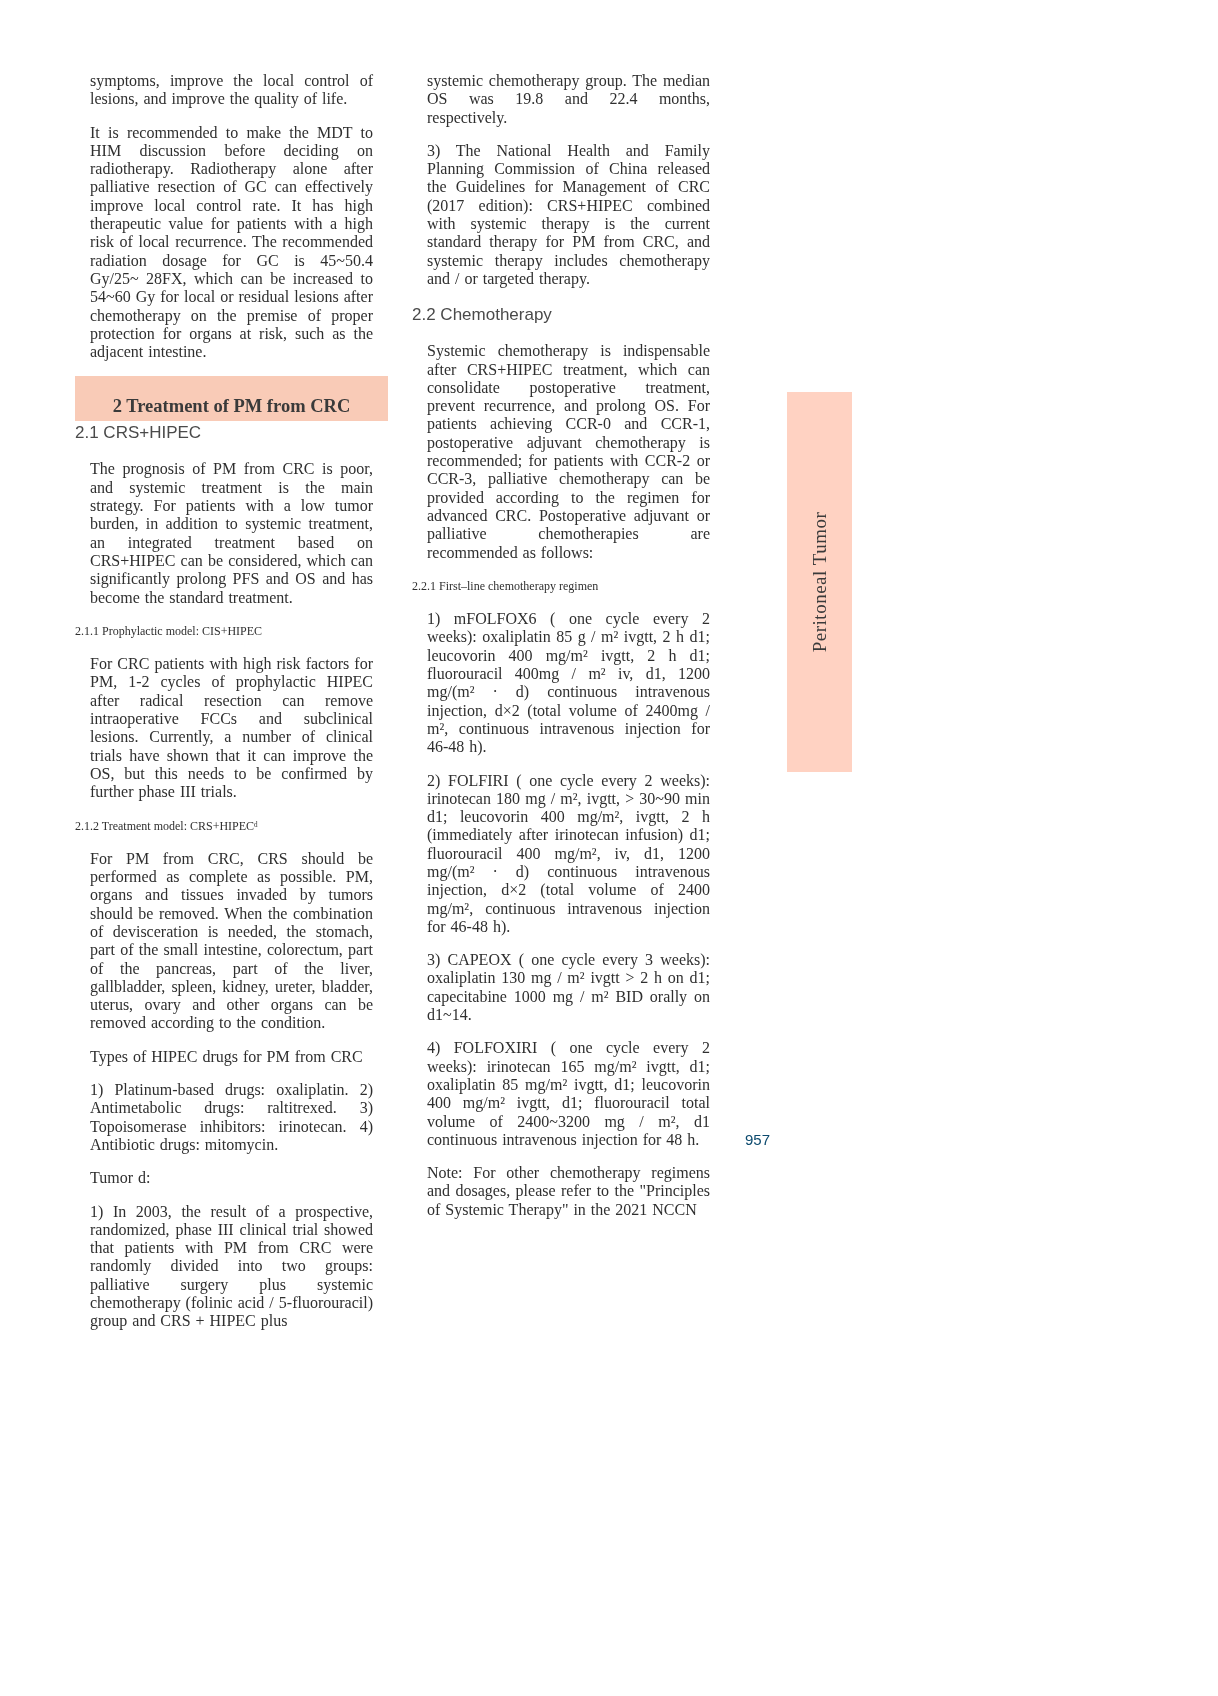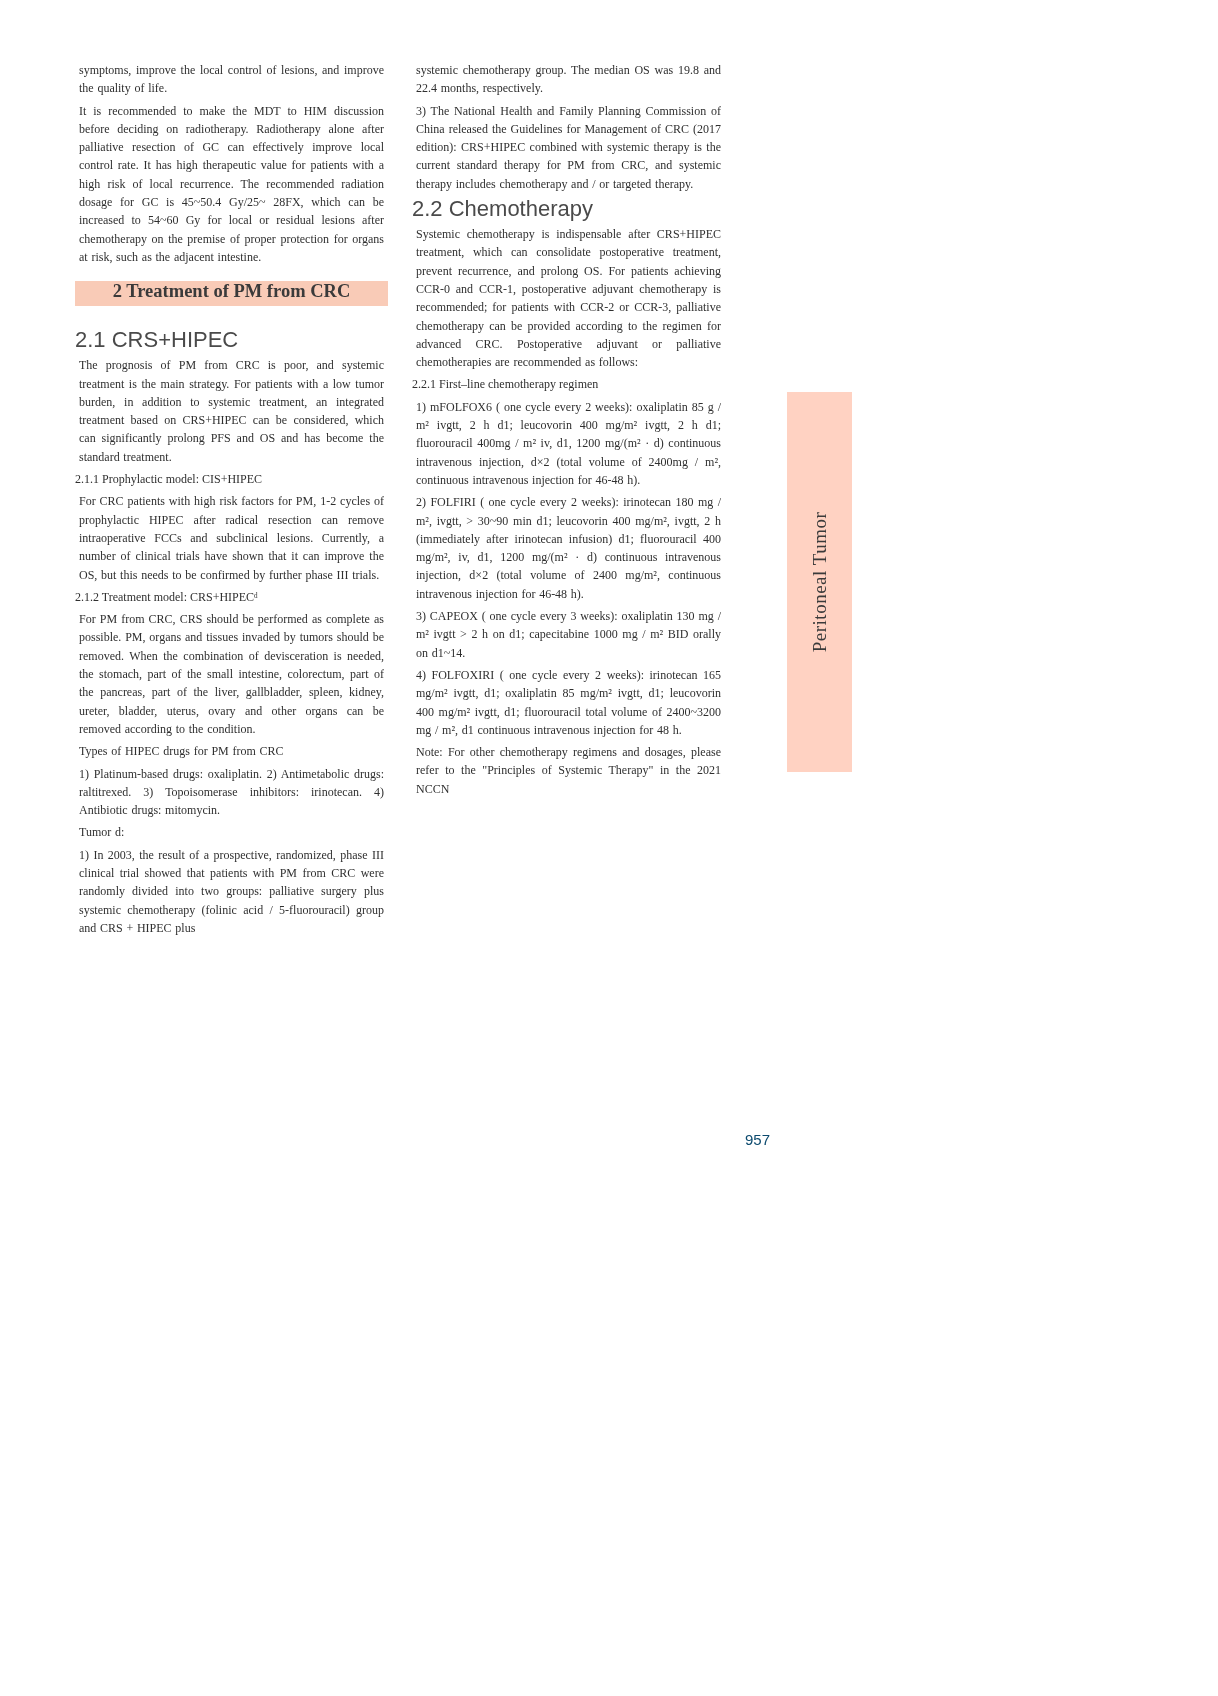--- a/index.html
+++ b/index.html
@@ -13,41 +13,41 @@
     overflow: hidden;
   }
   .col {
     position: absolute;
     top: 57px;
     width: 313px;
   }
   .col-left  { left: 75px; }
   .col-right { left: 412px; }
   .body-p {
-    margin: 4px;
-    font-size: 12px;
+    margin: 15px;
+    font-size: 16px;
     line-height: 18.3px;
     text-align: justify;
     word-spacing: 0.06em;
   }
   .bar-heading {
-    margin: 15px 0 22px 0;
+    margin: 15px 0 0 0;
     background: var(--accent-pink, #f9cbb7);
     text-align: center;
     font-size: 18.5px;
     font-weight: 600;
     color: #3a3a3a;
-    padding: 0 0 5px 0;
+    padding: 20px 0 5px 0;
     line-height: 20px;
   }
   .sans-h {
     margin: 0;
     font-family: "Liberation Sans", sans-serif;
     font-weight: 400;
-    font-size: 22px;
+    font-size: 17px;
     line-height: 24px;
     color: #4a4a4a;
     text-align: left;
   }
   .sub-h {
     margin: 0;
     font-size: 12px;
     line-height: 18.3px;
     text-align: left;
   }

